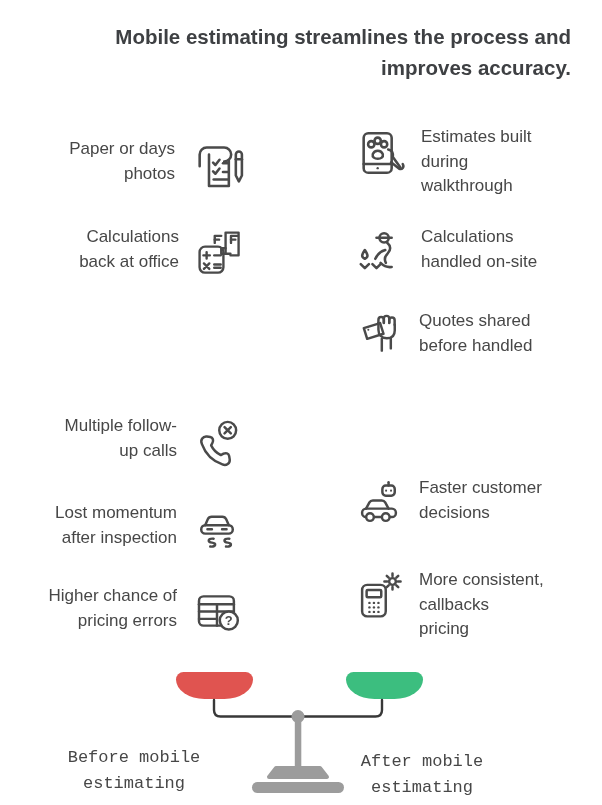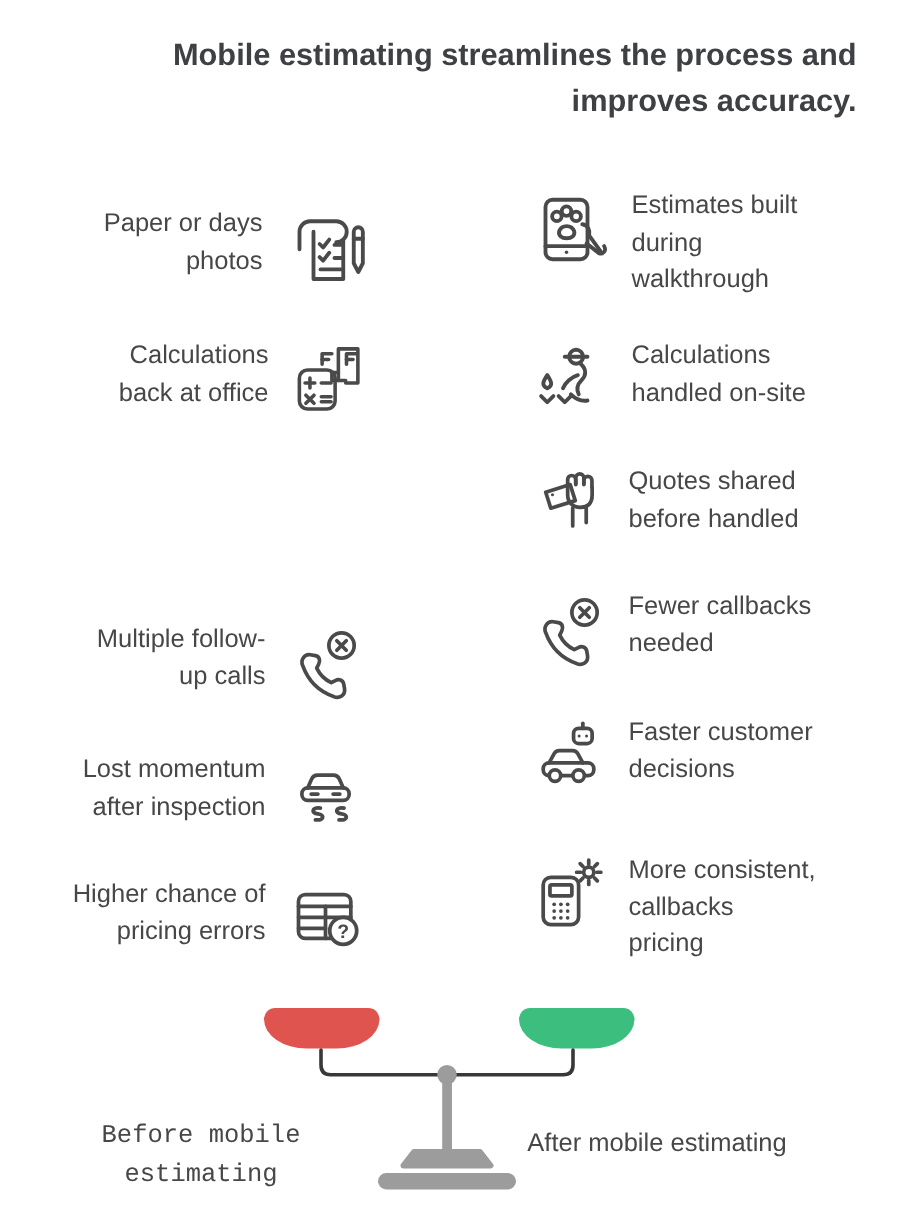--- a/index.html
+++ b/index.html
@@ -18,21 +18,21 @@
   
   .pan{position:absolute;width:77px;height:27px;}
   .pan-before{left:176px;top:672px;background:#e05450;
               border-radius:10px 10px 38px 38px / 10px 10px 26px 26px;}
   .pan-after{left:346px;top:672px;background:#3cbe7f;
              border-radius:10px 10px 38px 38px / 10px 10px 26px 26px;}
   .scale-svg{position:absolute;left:0;top:655px;}
   .pan-label{position:absolute;font-size:17px;line-height:1.5;text-align:center;
              color:#474747;white-space:pre-line;}
   .label-before{left:36px;top:745px;width:196px;font-family:Liberation Mono, monospace;}
-  .label-after{left:328px;top:749px;width:220px;}
+  .label-after{left:312px;top:749px;width:220px;font-family:Liberation Mono, monospace;}
 </style>
 </head>
 <body>
 
 <div class="page">
 
   <div class="title">Mobile estimating streamlines the process and
 improves accuracy.</div>
 
   <div class="item item-left" style="top:137px;height:80px">
@@ -160,31 +160,20 @@
         <path d="M28.3 12 v-3.5 a2.4 2.4 0 0 1 4.8 0 v3.5"></path>
         <path d="M33.1 12.5 v-2.5 a2.4 2.4 0 0 1 4.8 0 v4"></path>
         <path d="M23.5 12.5 v6 c0 4.5 3 7.5 7.5 7.5 c4.5 0 7 -2.5 7 -7 v-5"></path>
         <path d="M26.5 26.5 v10.5 M34.5 26 v9"></path>
       </svg>
     </span>
     <div class="item-text">Quotes shared
 before handled</div>
   </div>
 
-  <div class="item item-right" style="top:392px;height:72px">
-    <span class="icon">
-      <svg width="54" height="54" viewBox="0 0 48 48" fill="none" stroke="#4a4a4a" stroke-width="2.2" stroke-linecap="round" stroke-linejoin="round">
-        <circle cx="33.5" cy="14.5" r="7.5"></circle>
-        <path d="M30.7 11.7 l5.6 5.6 M36.3 11.7 l-5.6 5.6"></path>
-        <path d="M10.5 26.5 c-1.5 -3.5 1 -7 4.5 -6.5 l3 0.5 c2.5 0.5 3 3 2 5 l-1.2 2.4 c1.8 3.8 4.8 6.8 8.6 8.6 l2.4 -1.2 c2 -1 4.5 -0.5 5 2 l0.5 3 c0.5 3.5 -3 6 -6.5 4.5 C19.7 41.6 13.6 35.1 10.5 26.5 z"></path>
-      </svg>
-    </span>
-    <div class="item-text">Fewer callbacks
-needed</div>
-  </div>
 
   <div class="item item-right" style="top:476px;height:72px">
     <span class="icon">
       <svg width="54" height="54" viewBox="0 0 48 48" fill="none" stroke="#4a4a4a" stroke-width="2.2" stroke-linecap="round" stroke-linejoin="round">
         <rect x="27" y="8.5" width="11" height="9" rx="3"></rect>
         <path d="M32.5 8.5 V5.5"></path>
         <circle cx="30.3" cy="13" r="0.9" fill="#4a4a4a" stroke="none"></circle>
         <circle cx="34.7" cy="13" r="0.9" fill="#4a4a4a" stroke="none"></circle>
         <path d="M12.5 29 l3 -5.5 a3.5 3.5 0 0 1 3.1 -1.8 h7.8 a3.5 3.5 0 0 1 3.1 1.8 l3 5.5"></path>
         <rect x="9" y="29" width="30" height="7.5" rx="3.5"></rect>

